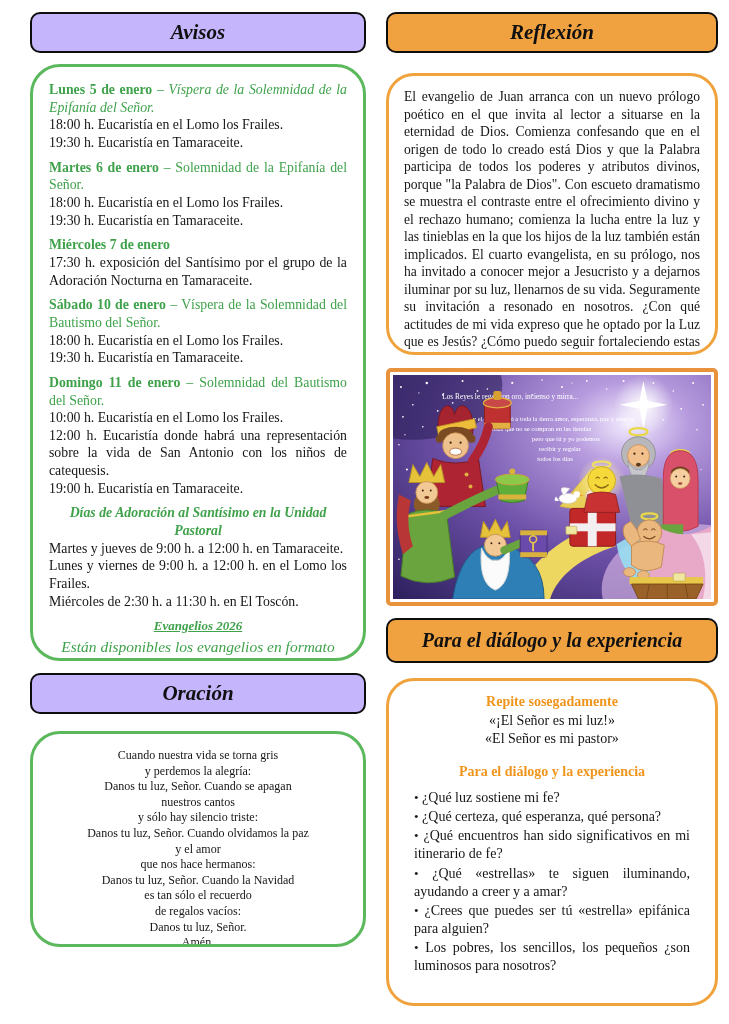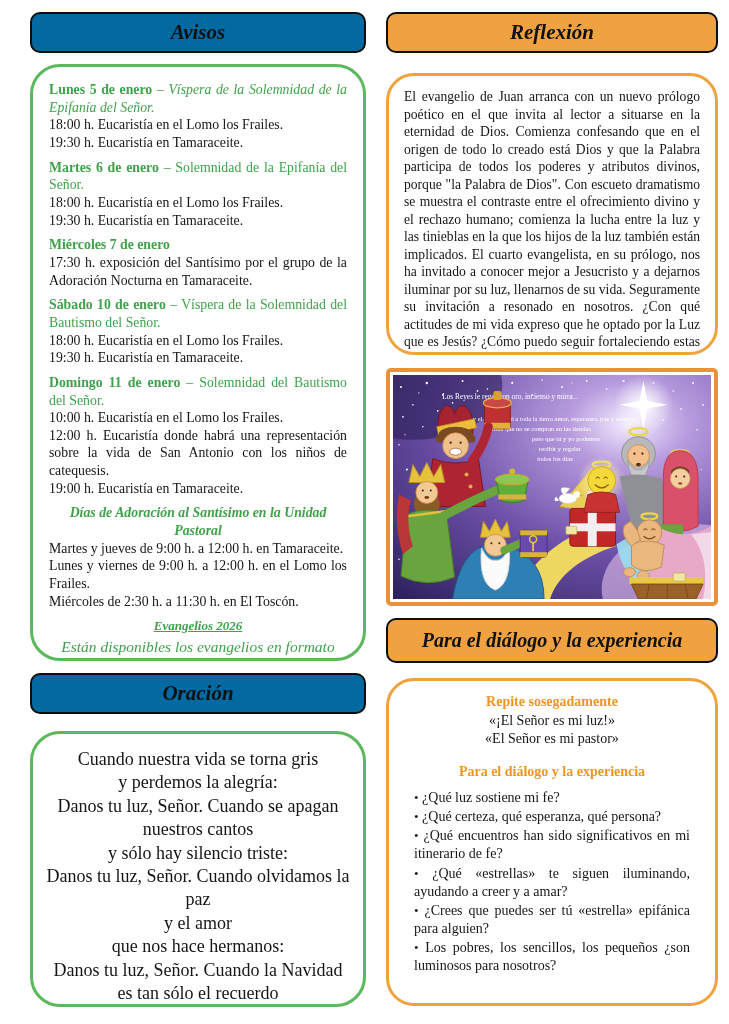--- a/index.html
+++ b/index.html
@@ -12,42 +12,42 @@
   .col{display:block;}
   .col-left{width:336px;flex:0 0 336px;}
   .col-right{width:332px;flex:0 0 332px;}
 
   .hdr{
     border:2.5px solid #0e0e0e;border-radius:10px;height:41px;
     display:flex;align-items:center;justify-content:center;
     font-weight:bold;font-style:italic;font-size:21px;color:#101010;
     box-sizing:border-box;
   }
-  .hdr.green{background:#0369a1;}
+  .hdr.green{background:#c4b5fd;}
   .hdr.orange{background:#f0a240;}
 
   .gbox{border:3px solid #5cb85c;border-radius:30px;box-sizing:border-box;background:#fff;}
   .obox{border:3px solid #f0a23c;border-radius:28px;box-sizing:border-box;background:#fff;}
 
   .avisos-box{margin-top:11px;height:597px;padding:14px 16px;
     font-size:13.8px;line-height:1.28;text-align:justify;overflow:hidden;}
   .event{margin:0 0 7px 0;}
   .event p{margin:0;}
   .day{color:#3fa24b;font-weight:bold;}
   .sub{color:#3fa24b;}
   .sub.it{font-style:italic;}
   .ado{margin:2px 0 6px 0;}
   .ado-title{color:#3fa24b;font-weight:bold;font-style:italic;text-align:center;margin:0;}
   .ev-title{color:#3fa24b;font-weight:bold;font-style:italic;text-decoration:underline;
     text-align:center;font-size:13px;margin:8px 0 2px 0;}
   .ev-body{color:#3fa24b;font-style:italic;text-align:center;font-size:15.5px;line-height:1.25;margin:0;}
 
   .oracion-hdr{margin-top:12px;}
-  .oracion-box{margin-top:17px;height:276px;padding:14px 10px;text-align:center;
-    font-size:18px;line-height:1.3;overflow:hidden;}
+  .oracion-box{margin-top:17px;height:216px;padding:14px 10px;text-align:center;
+    font-size:12px;line-height:1.3;overflow:hidden;}
 
   .reflexion-box{margin-top:20px;height:282px;padding:12px 15px;text-align:justify;
     font-size:13.6px;line-height:1.29;overflow:hidden;}
   .reflexion-box p{margin:0;}
 
   .img-frame{margin-top:13px;height:238px;border:4px solid #e8923c;border-radius:5px;
     padding:3px;box-sizing:border-box;background:#ffffff;overflow:hidden;}
   .img-frame svg{display:block;width:100%;height:100%;}
 
   .dialogo-hdr{margin-top:12px;height:45px;font-size:20px;}

